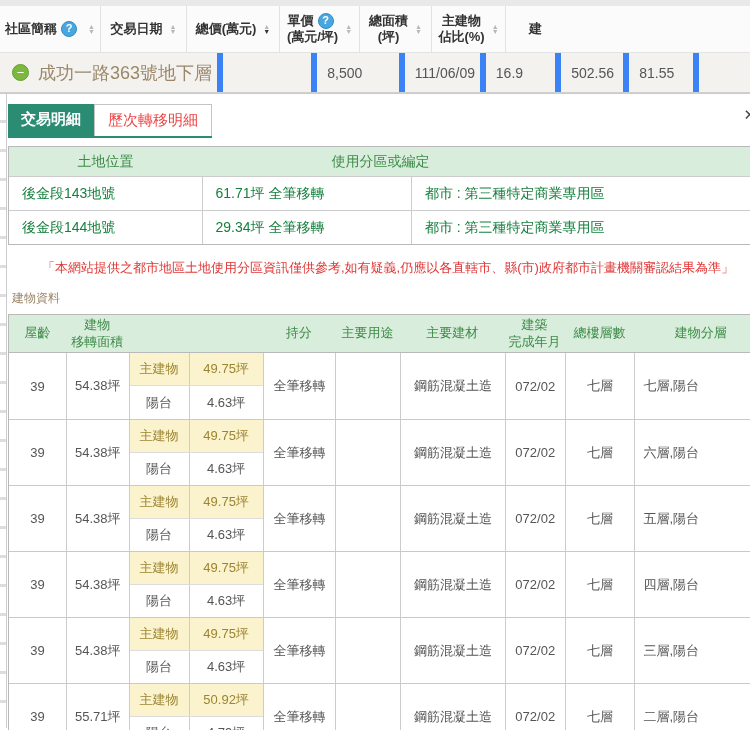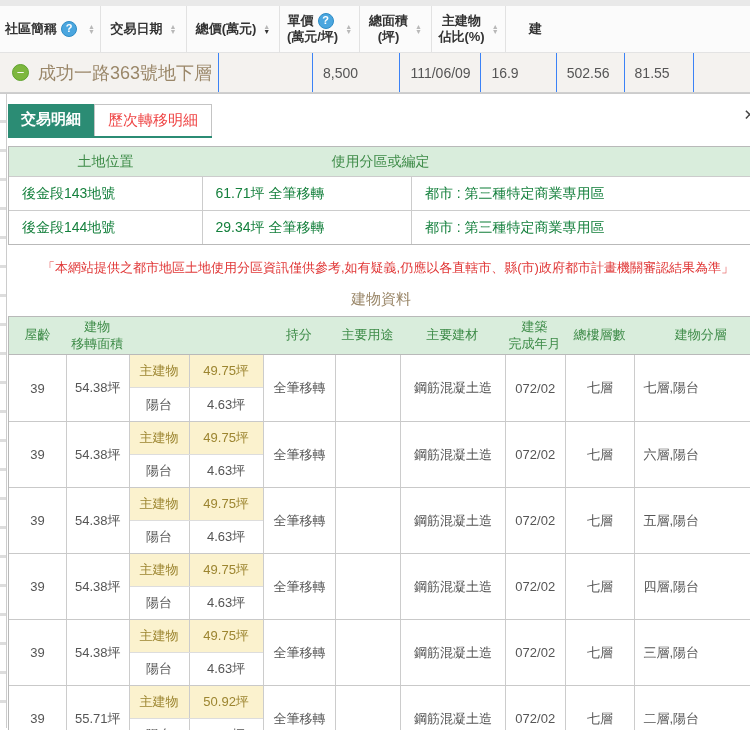--- a/index.html
+++ b/index.html
@@ -19,21 +19,21 @@
   .helpdot { display:inline-flex; align-items:center; justify-content:center;
      width:16px; height:16px; border-radius:50%; background:#4AA6DF; color:#fff;
      font-size:11px; font-weight:bold; margin:0 4px; border:1px solid #2E8CC6; vertical-align:middle; }
   .sc0{width:233px} .sc1{width:100px} .sc2{width:93px} .sc3{width:86px}
   .sc4{width:80px} .sc5{width:72px} .sc6{width:74px} .sc7{width:60px}
 
   .sum-row { display:flex; height:41px; background:#f4f2ef;
      border-top:1px solid #e3e3e3; border-bottom:1px solid #cfcfcf; }
   .sum-row .rcell { display:flex; align-items:center; font-size:14px; color:#555;
      padding-left:10px; }
-  .sum-row .rcell + .rcell { border-left:1px solid #3b82f6; }
+  .sum-row .rcell + .rcell { border-left:6px solid #3b82f6; }
   .minus-ico { width:17px; height:17px; border-radius:50%; background:#7db73e;
      border:1px solid #5fa32e; display:inline-flex; align-items:center; justify-content:center;
      color:#fff; font-size:13px; line-height:1; margin-right:9px; flex:none; }
   .addr { color:#9A8769; font-size:18px; white-space:nowrap; }
 
   
   .panel { position:relative; border-top:1px solid #ccc; height:635px; padding-left:8px; }
   .gutter { position:absolute; left:0; top:0; bottom:0; width:7px; border-right:1px solid #ccc;
      background:repeating-linear-gradient(180deg, transparent 0 26px, #ddd 26px 29px); }
   .close-x { position:absolute; top:12px; right:-6px; color:#444; font-size:15px; }
@@ -47,21 +47,21 @@
   .land-table { width:760px; border:1px solid #b9b9b9; margin-top:8px; font-size:14px; }
   .land-head { display:flex; height:29px; background:#d9eddc; color:#3d8b47; }
   .land-head div { display:flex; align-items:center; justify-content:center; }
   .land-row { display:flex; height:34px; background:#fff; border-top:1px solid #ccc; }
   .land-row div { display:flex; align-items:center; padding-left:13px; color:#15803d; }
   .land-row div + div { border-left:1px solid #ccc;text-align:right; }
   .lc0{width:193px} .lc1{width:210px} .lc2{width:357px}
 
   .disclaimer { margin-top:14px; padding-left:34px; color:#E03636; font-size:13px; }
 
-  .bld-title { margin:13px 0 0 4px; color:#9A8769; font-size:15px;text-align:center; }
+  .bld-title { margin:13px 0 0 4px; color:#9A8769; font-size:12px; }
 
   
   .bld-table { width:760px; border:1px solid #b9b9b9; margin-top:7px; font-size:13px; }
   .bld-head { display:flex; height:38px; background:#d9eddc; color:#3d8b47; border-bottom:1px solid #b9b9b9; }
   .bld-head div { display:flex; flex-direction:column; align-items:center; justify-content:center; line-height:1.3; }
   .brow { display:flex; height:66px; background:#fff; }
   .brow + .brow { border-top:1px solid #c9c9c9; }
   .brow > div { display:flex; align-items:center; justify-content:center; color:#555; }
   .brow > div + div { border-left:1px solid #ccc; }
   .bc-age{width:57px} .bc-total{width:63px} .bc-parts{width:134px}

